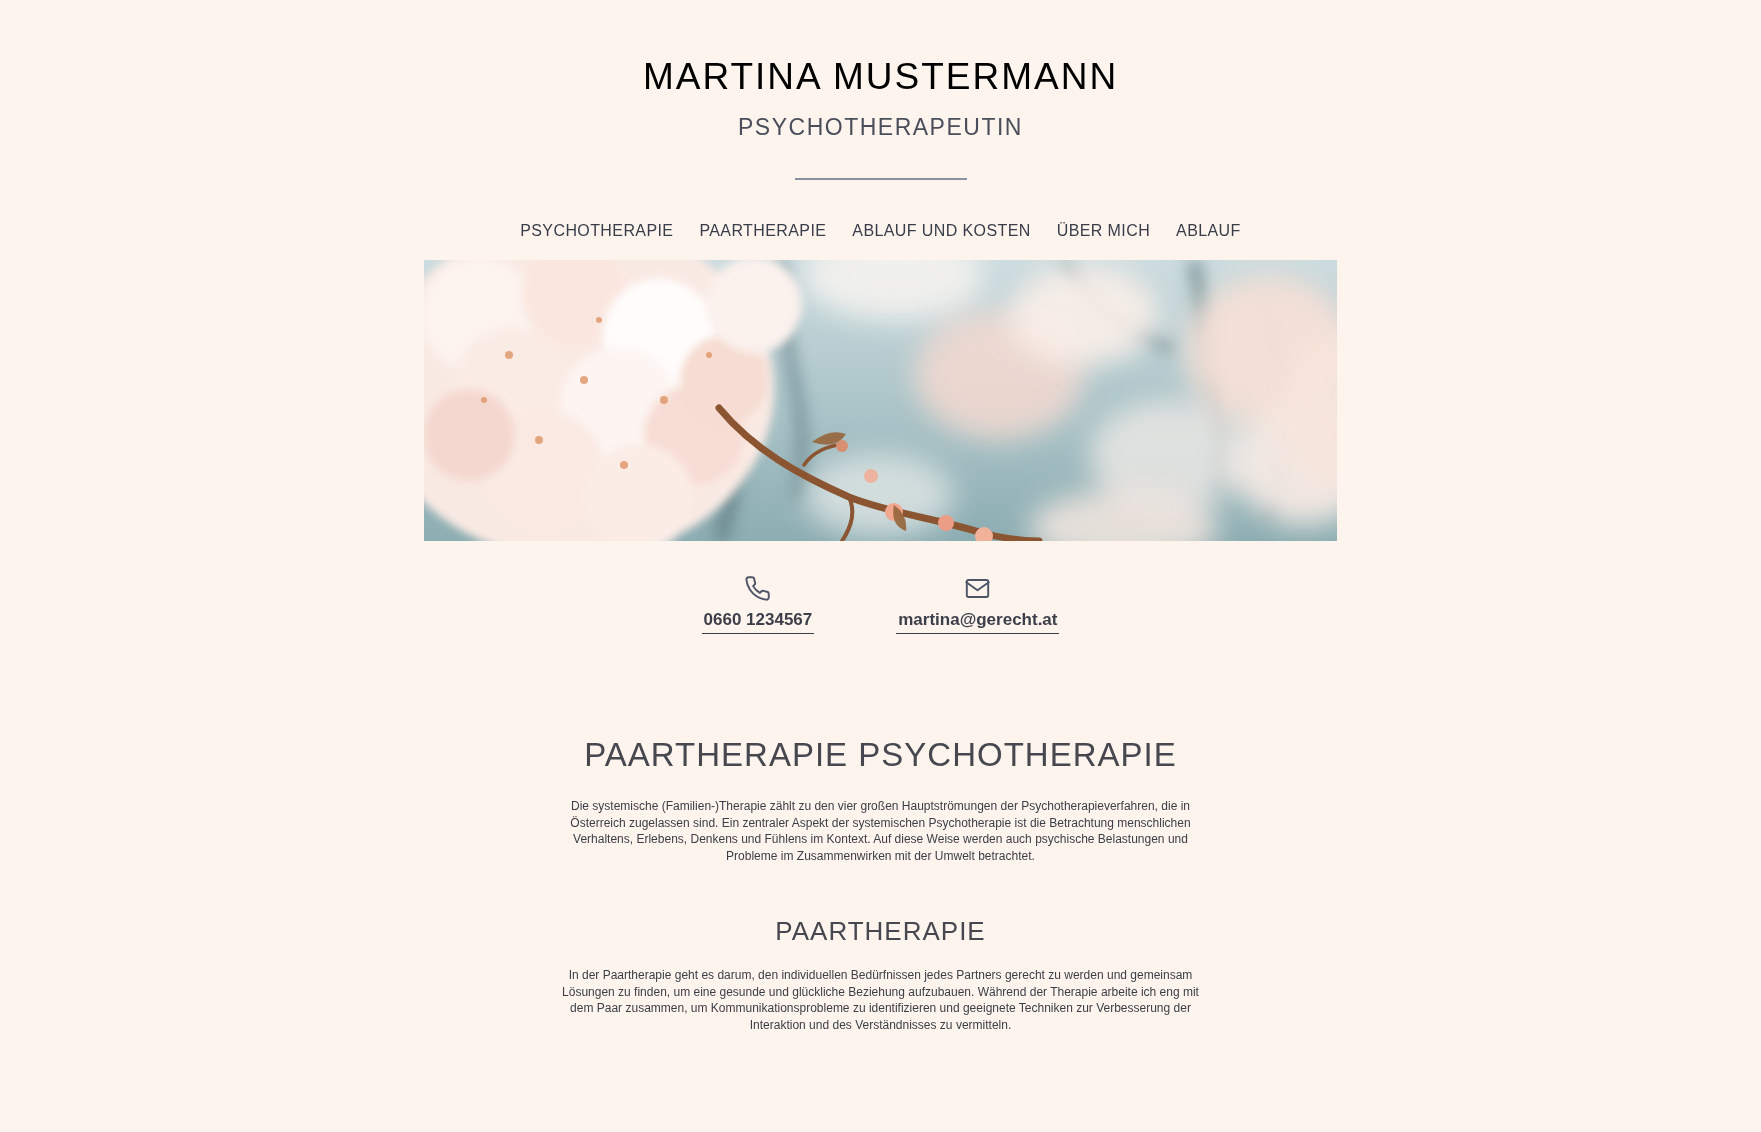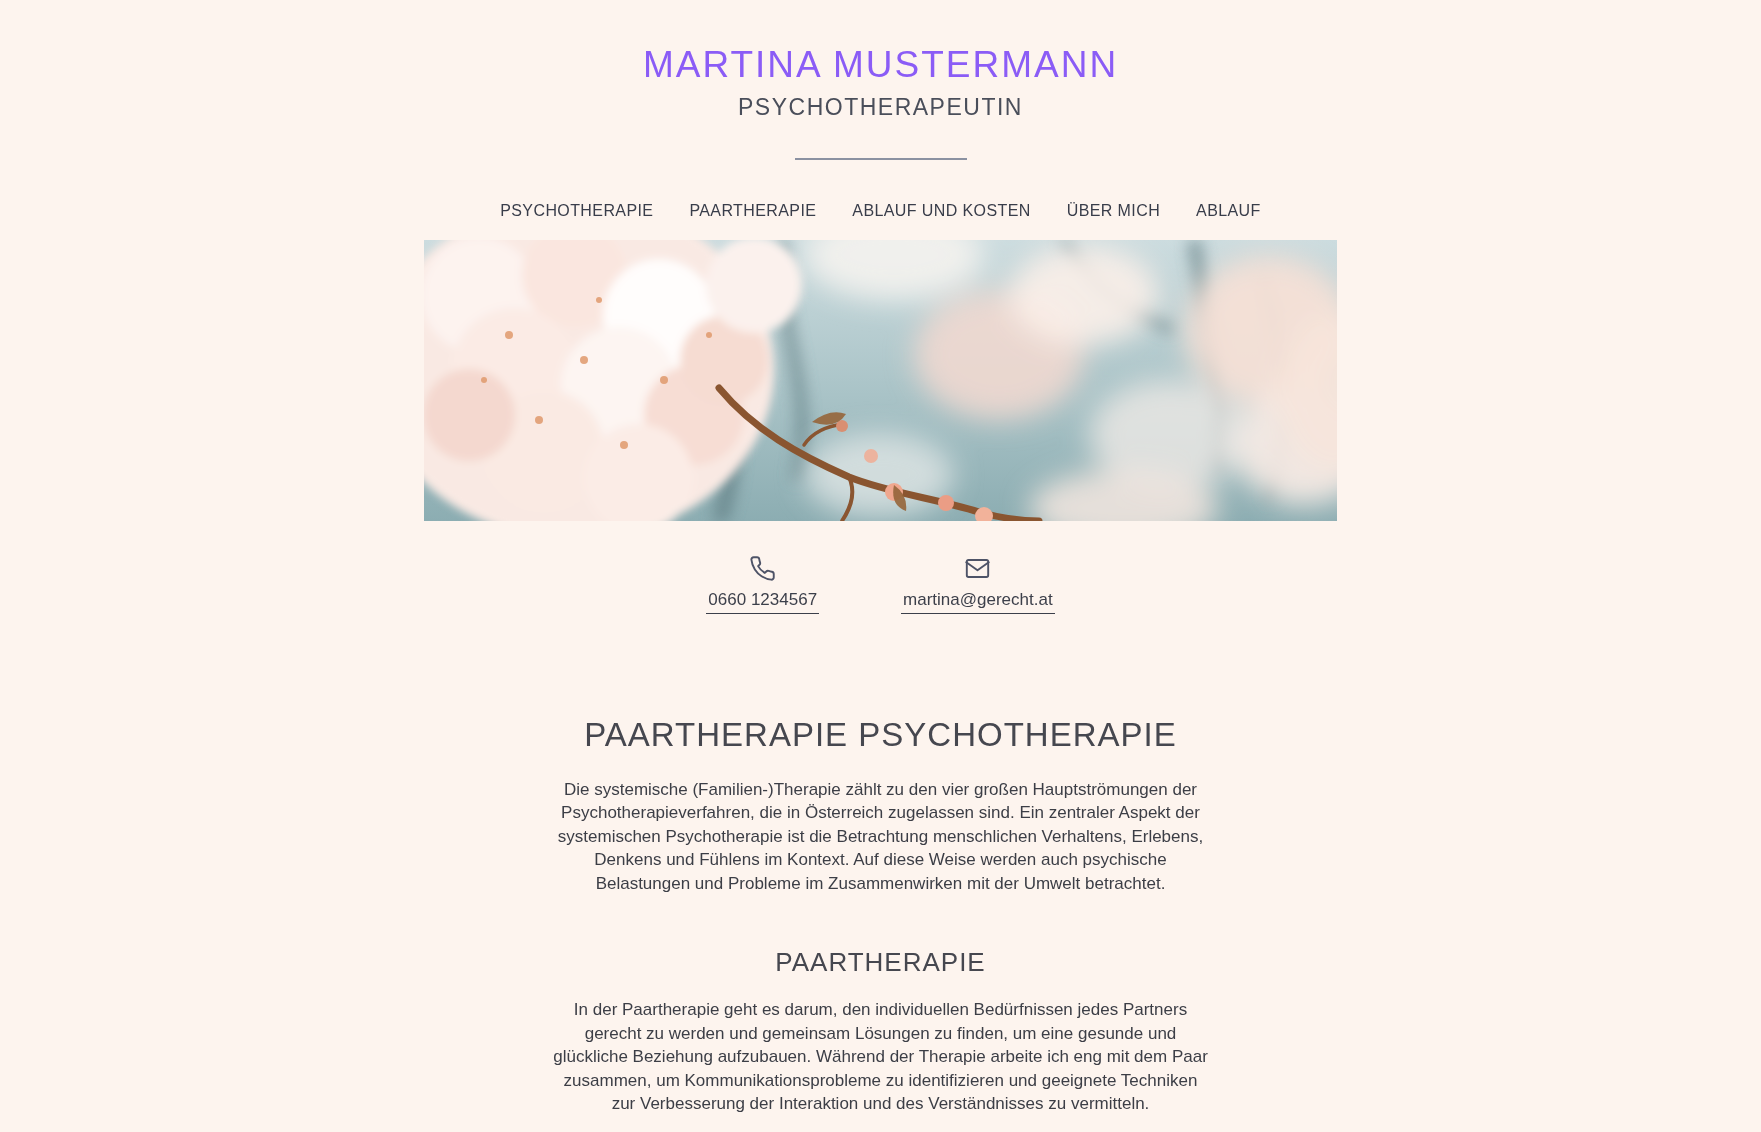--- a/index.html
+++ b/index.html
@@ -12,46 +12,46 @@
   .page {
     width: 1761px;
     min-height: 1132px;
     margin: 0 auto;
     background: #fdf4ee;
     overflow: hidden;
   }
   
   .site-header { text-align: center; padding-top: 40px; }
   .site-title {
-    margin: 4px;
+    margin: 16px;
     font-size: 37px;
     font-weight: 200;
     letter-spacing: 2px;
-    color: #8b5cf6;
+    color: #000000;
   }
   .site-subtitle {
     margin: 8px 0 0;
     font-size: 23px;
     font-weight: 200;
     letter-spacing: 1.5px;
     color: #4a4e5a;
   }
   .header-divider {
     width: 172px;
     height: 2px;
     background: #8b91a1;
     border: none;
     margin: 37px auto 0;
   }
   
   .main-nav {
     margin-top: 42px;
     display: flex;
     justify-content: center;
-    gap: 36px;
+    gap: 26px;
   }
   .main-nav a {
     font-size: 16px;
     letter-spacing: 0.4px;
     color: #393d4a;
     text-decoration: none;
     cursor: pointer;
     white-space: nowrap;
   }
   
@@ -62,20 +62,21 @@
     display: block;
   }
   .hero svg { display: block; }
   
   .contact-row {
     margin-top: 34px;
     display: flex;
     justify-content: center;
     align-items: center;
     gap: 82px;
+    font-weight: bold;
   }
   .contact-item {
     display: flex;
     flex-direction: column;
     align-items: center;
     font-size: 17px;
     color: #3c3f4a;
   }
   .contact-icon { width: 27px; height: 27px; margin-bottom: 8px; }
   .contact-icon svg { width: 27px; height: 27px; stroke: #4e5367; fill: none; stroke-width: 1.7; stroke-linecap: round; stroke-linejoin: round; }
@@ -99,21 +100,21 @@
   .section-heading-small {
     margin: 52px 0 20px;
     font-size: 26px;
     font-weight: 200;
     letter-spacing: 1px;
     color: #46474f;
   }
   .section-body {
     width: 655px;
     margin: 0 auto;
-    font-size: 17px;
+    font-size: 12px;
     line-height: 1.38;
     color: #3c3e46;
     text-align: center;
   }
 </style>
 </head>
 <body>
 
 <div class="page">
 

